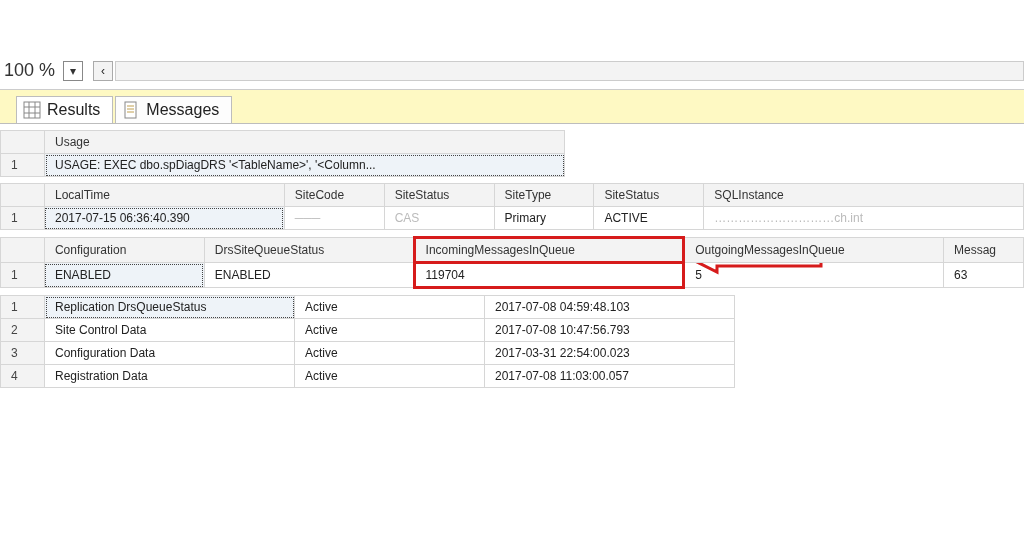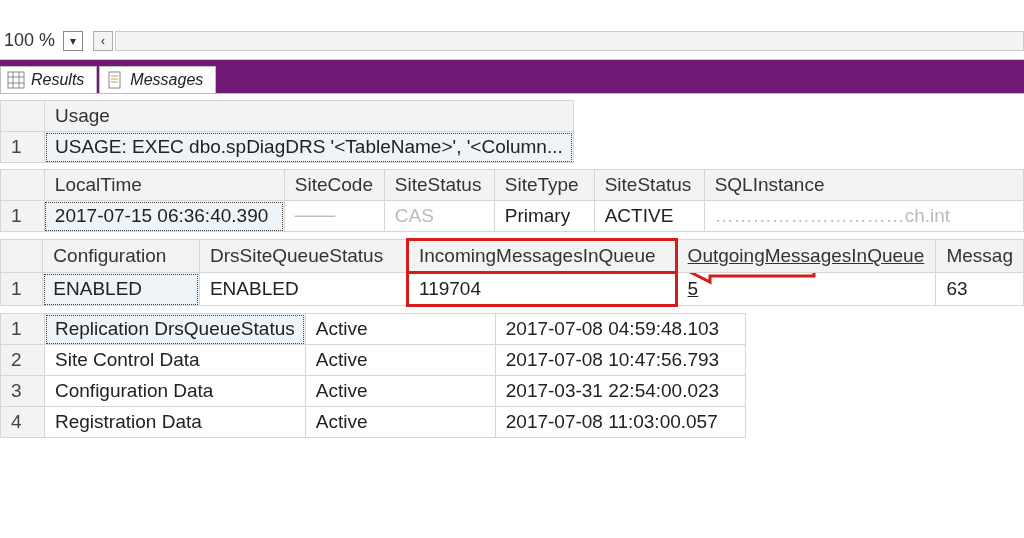--- a/index.html
+++ b/index.html
@@ -8,21 +8,21 @@
     font-family: "Segoe UI", Tahoma, sans-serif;
     font-size: 15px;
     color: #222;
     background: #fff;
     width: 1024px;
     height: 538px;
     overflow: hidden;
   }
   
   .zoom-bar {
-    height: 60px;
+    height: 90px;
     display: flex;
     align-items: flex-end;
     padding: 0 0 8px 0;
     border-bottom: 1px solid #ccc;
   }
   .zoom-label { margin-left: 4px; color: #333; font-size: 18px; }
   .zoom-dd {
     width: 20px; height: 20px; margin-left: 8px;
     border: 1px solid #888; background: #fff;
     display: flex; align-items: center; justify-content: center;
@@ -37,24 +37,23 @@
   }
   .scrollback::after { content: "‹"; }
   .scrolltrack {
     flex: 1; height: 20px; margin-left: 2px;
     border: 1px solid #ccc; background: #f3f3f3;
   }
   
   .tabs {
     display: flex; align-items: flex-end;
     height: 34px;
-    padding-left: 0;
+    padding-left: 16px;
     border-bottom: 1px solid #bdbdbd;
-    background: #701a75;
-    font-style: italic;
+    background: #fef9c3;
   }
   .tab {
     display: flex; align-items: center;
     padding: 4px 12px 4px 6px;
     border: 1px solid #bdbdbd;
     border-bottom: none;
     background: #fdfdfd;
     margin-right: 2px;
     font-size: 16px;
     cursor: pointer;
@@ -69,21 +68,21 @@
   .grid-block { margin-top: 6px; }
   .grid {
     border-collapse: collapse;
     table-layout: fixed;
   }
   .grid td, .grid th {
     border: 1px solid #d6d6d6;
     padding: 4px 10px;
     text-align: left;
     font-weight: normal;
-    font-size: 19px;
+    font-size: 12px;
     white-space: nowrap;
     overflow: hidden;
     background: #fff;
   }
   .grid th {
     background: #f3f3f3;
     color: #333;
   }
   .rownum {
     width: 44px;
@@ -98,21 +97,21 @@
     margin-top: 41px;
   }
   .masked { color: #bbb; }
   
   .red-box {
     border: 3px solid #d61b1b !important;
     position: relative;
     z-index: 2;
     margin-top: 15px;
   }
-  .arrow-cell { position: relative; text-decoration: underline; }
+  .arrow-cell { position: relative; }
   .arrow {
     position: absolute;
     left: 8px; top: 2px;
     width: 130px; height: 30px;
     pointer-events: none;
   }
 </style>
 </head>
 <body>
 

